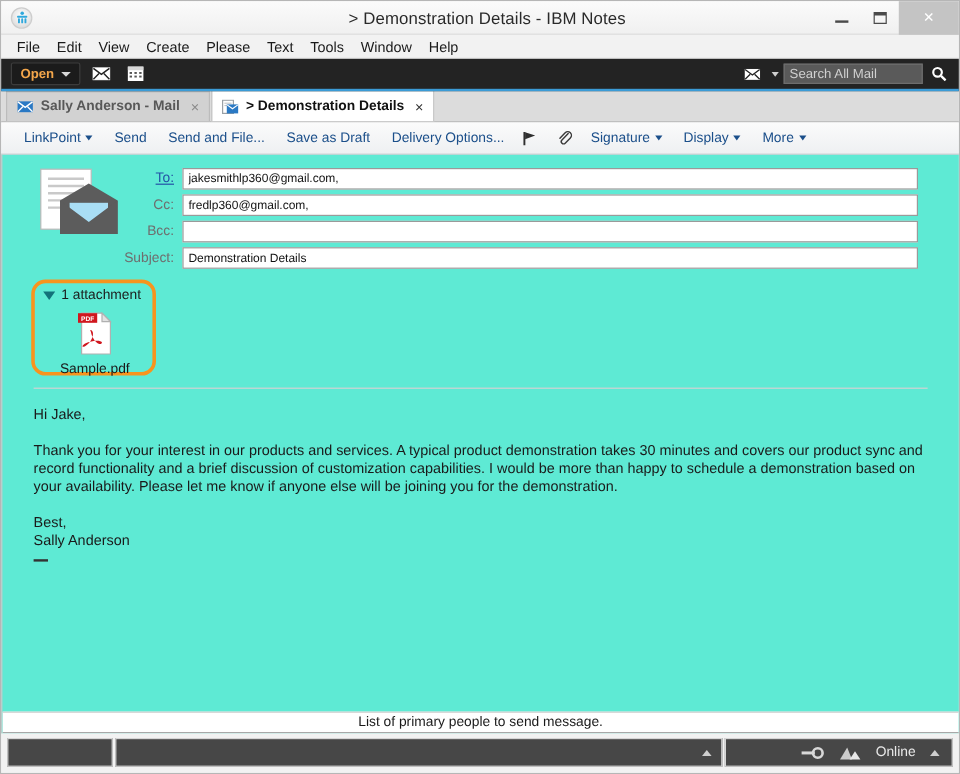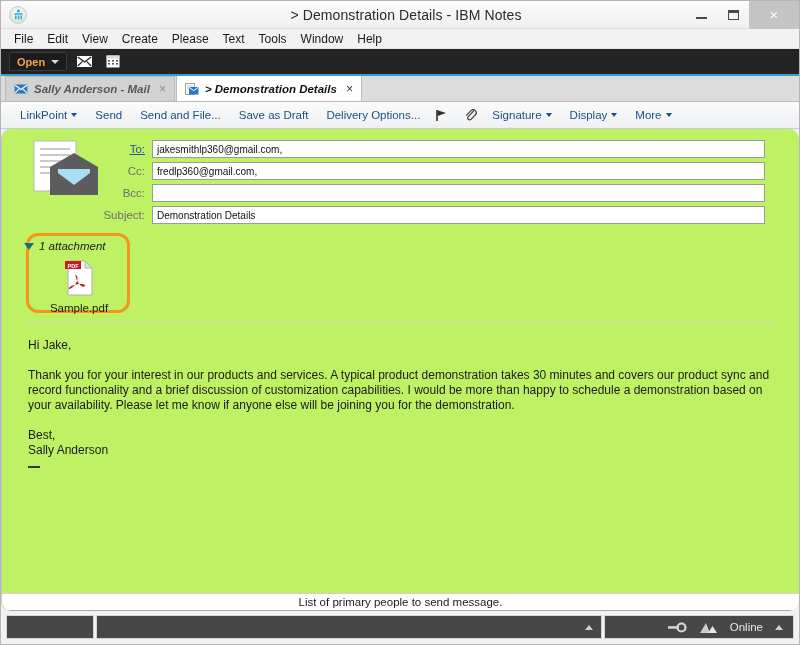--- a/index.html
+++ b/index.html
@@ -100,21 +100,20 @@
   .search-input::placeholder { color:#d0d0d0; }
   .search-go { width:18px; display:flex; align-items:center; justify-content:center; }
 
   
   .tabbar {
     height:26px; flex:0 0 26px;
     background:#dcdcdc;
     display:flex; align-items:flex-end;
     border-bottom:1px solid #b9b9b9;
     padding-left:4px;
-    font-style:italic;
   }
   .tab {
     height:25px; display:flex; align-items:center; gap:6px;
     padding:0 8px; font-size:11.5px; font-weight:bold;
     border:1px solid #bcbcbc; border-bottom:none;
     background:#d2d2d2; color:#585858;
     margin-right:1px;
   }
   .tab.active { background:#ffffff; color:#111111; height:26px; }
   .tab-close { color:#8a8a8a; font-size:12px; margin-left:3px; font-weight:normal; }
@@ -133,24 +132,24 @@
     color:#1b4f8a; font-size:11.5px; padding:0 9px; height:27px;
   }
   .action .caret {
     width:0;height:0;border-left:3.5px solid transparent;border-right:3.5px solid transparent;
     border-top:4px solid #1b4f8a;
   }
   .action-icon { padding:0 6px; display:flex; align-items:center; gap:4px; height:27px; }
 
   
   .doc {
-    flex:1 1 auto; background:#bef264;
+    flex:1 1 auto; background:#5eead4;
     border-left:1px solid #c9c9c9;
     position:relative; overflow:hidden;
-    display:flex; flex-direction:column;border-radius:10px;
+    display:flex; flex-direction:column;
   }
   .header-zone { position:relative; padding:10px 0 0 0; }
 
   .memo-icon { position:absolute; left:28px; top:10px; width:72px; height:60px; }
 
   .fields { margin-left:100px; margin-right:34px; }
   .field-row { display:flex; align-items:center; height:20px; margin-bottom:2px; }
   .field-label {
     width:50px; text-align:right; padding-right:7px;
     font-size:11.5px; color:#6e6e6e;
@@ -163,23 +162,23 @@
     font-family:"Liberation Sans", sans-serif;
   }
 
   
   .attach-wrap { position:relative; margin-top:8px; height:88px; }
   .attach-hl {
     position:absolute; left:24px; top:0px; width:104px; height:80px;
     border:3px solid #f7941e; border-radius:12px;
   }
   .attach-head {
-    position:absolute; left:22px; top:7px;
+    position:absolute; left:34px; top:7px;
     display:flex; align-items:center; gap:5px;
-    font-size:11.5px; color:#1a1a1a;font-style:italic;
+    font-size:11.5px; color:#1a1a1a;
   }
   .tri-down {
     width:0;height:0;border-left:5px solid transparent;border-right:5px solid transparent;
     border-top:7px solid #12727a;
   }
   .attach-item { position:absolute; left:42px; top:26px; text-align:center; width:70px; }
   .attach-name { font-size:11.5px; color:#1a1a1a; margin-top:2px; }
 
   .hr { height:1px; background:#d3d3d3; margin:2px 26px 0 26px; }
 
@@ -272,20 +271,37 @@
         <rect x=".5" y=".5" width="13" height="3" fill="#d8d8d8"></rect>
         <g fill="#555">
           <rect x="2" y="5" width="2" height="1.6"></rect>
             <rect x="6" y="5" width="2" height="1.6"></rect>
             <rect x="10" y="5" width="2" height="1.6"></rect>
           <rect x="2" y="8" width="2" height="1.6"></rect>
             <rect x="6" y="8" width="2" height="1.6"></rect>
             <rect x="10" y="8" width="2" height="1.6"></rect>
         </g>
       </svg>
+    </div>
+    <div class="search-zone">
+      <div class="bb-icon">
+        <svg width="14" height="10" viewBox="0 0 15 11">
+          <rect x=".5" y=".5" width="14" height="10" fill="#ffffff"></rect>
+          <path d="M.8 1 L7.5 6 L14.2 1" stroke="#232323" stroke-width="1.3" fill="none"></path>
+          <path d="M.8 10 L5.5 5.3 M14.2 10 L9.5 5.3" stroke="#232323" stroke-width="1.2" fill="none"></path>
+        </svg>
+      </div>
+      <span class="search-caret"></span>
+      <input class="search-input" type="text" placeholder="Search All Mail" style="">
+      <div class="search-go">
+        <svg width="13" height="13" viewBox="0 0 13 13">
+          <circle cx="5.3" cy="5.3" r="3.6" fill="none" stroke="#ffffff" stroke-width="1.8"></circle>
+          <line x1="8.2" y1="8.2" x2="12" y2="12" stroke="#ffffff" stroke-width="2"></line>
+        </svg>
+      </div>
     </div>
   </div>
 
   <div class="tabbar">
     <div class="tab">
       <svg width="14" height="10" viewBox="0 0 15 11">
         <rect x=".5" y=".5" width="14" height="10" fill="#2a79c4"></rect>
         <path d="M.8 1 L7.5 6 L14.2 1" stroke="#ffffff" stroke-width="1.3" fill="none"></path>
         <path d="M.8 10 L5.5 5.3 M14.2 10 L9.5 5.3" stroke="#ffffff" stroke-width="1.2" fill="none"></path>
       </svg>

